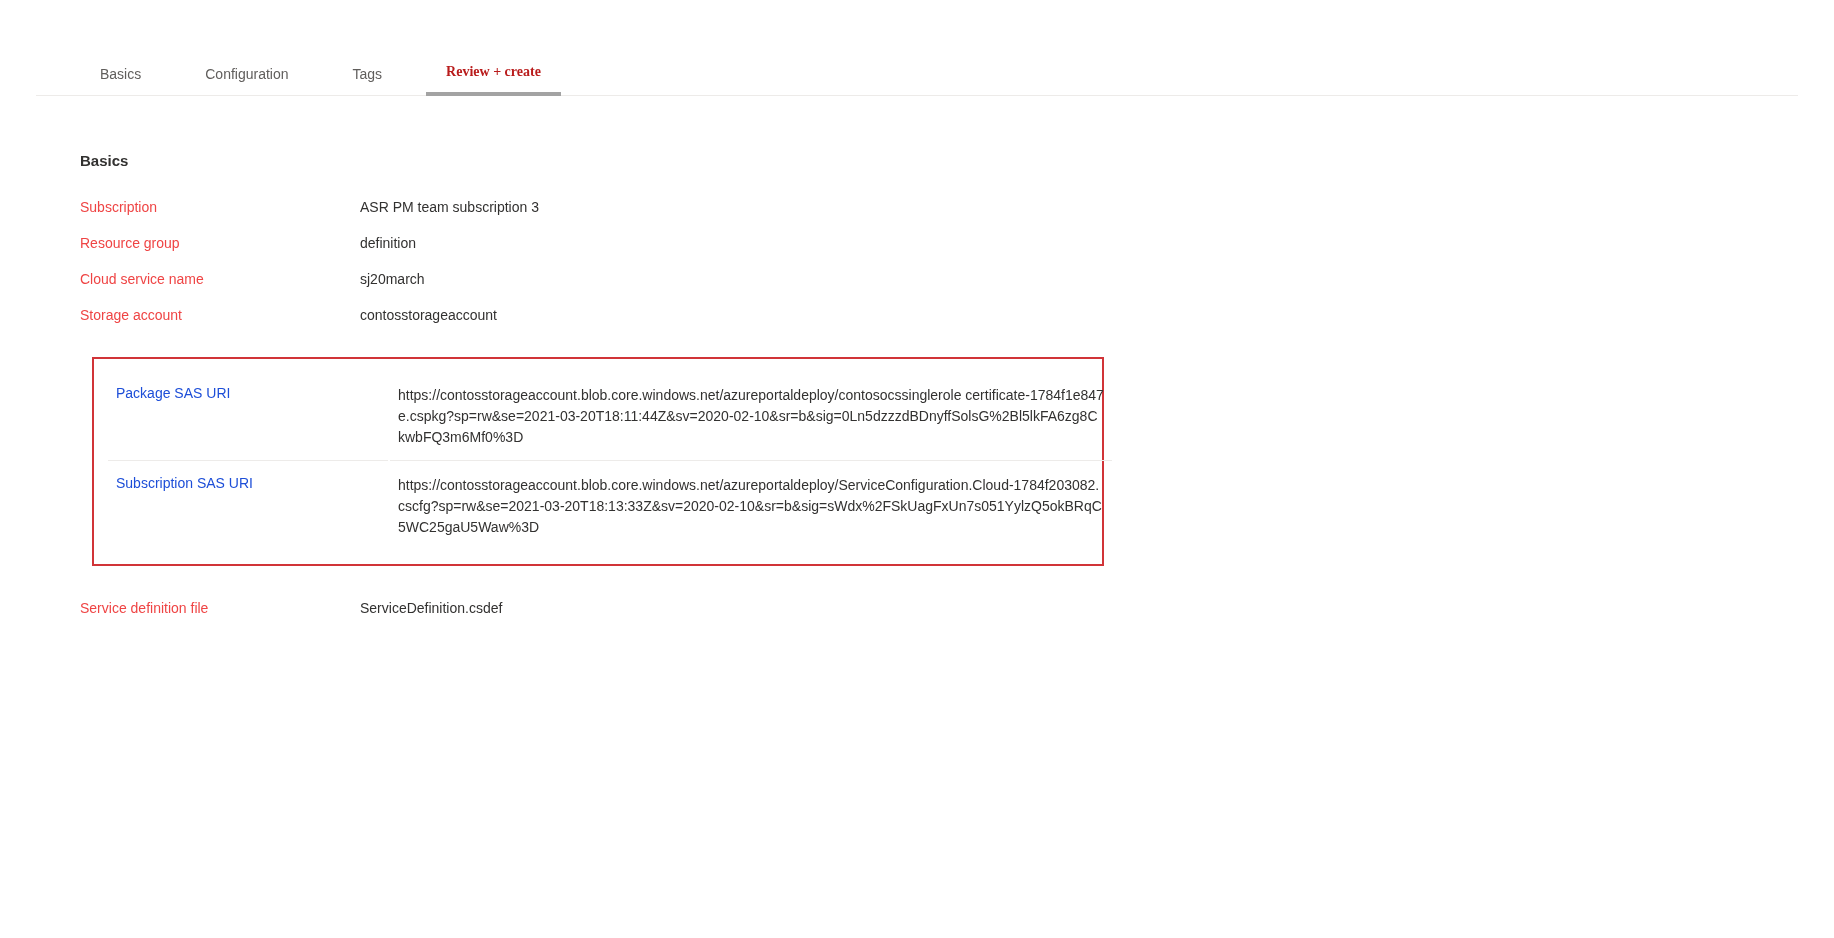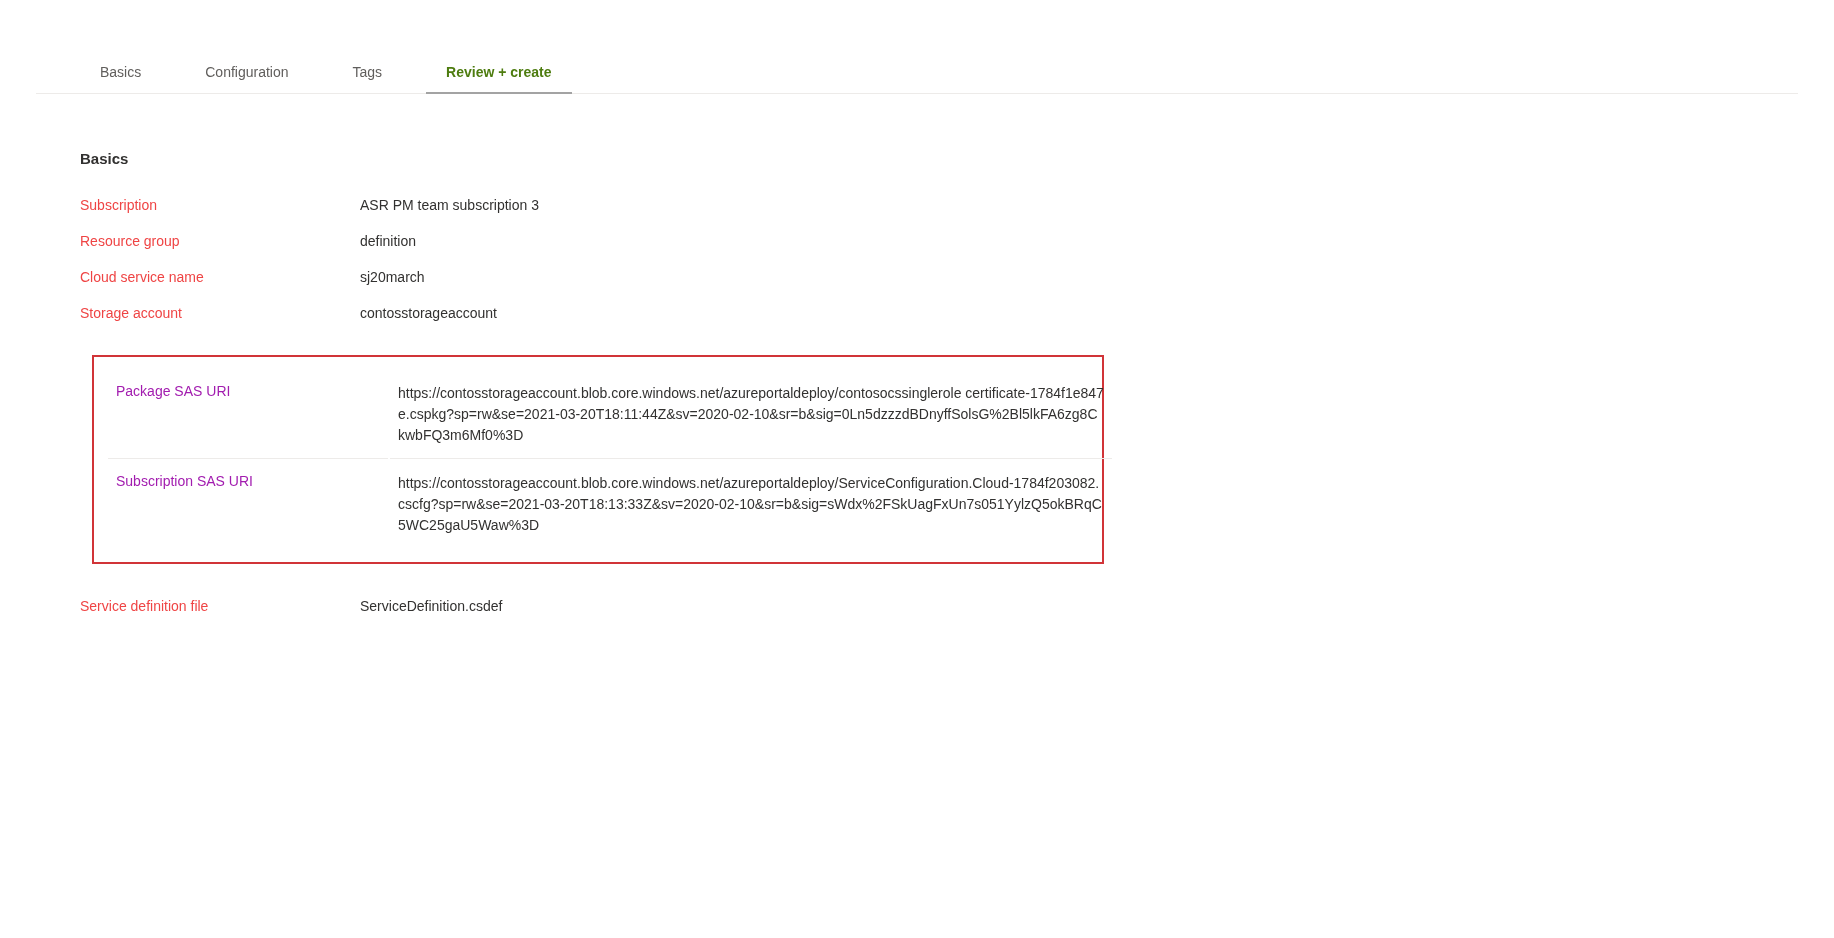--- a/index.html
+++ b/index.html
@@ -23,23 +23,24 @@
       padding: 16px 20px 12px 20px;
       cursor: pointer;
       font-size: 14px;
       color: #605e5c;
       border-bottom: 2px solid transparent;
       margin-bottom: -1px;
       white-space: nowrap;
     }
 
     .tab-item.active {
-      color: #4d7c0f;
+      color: #b91c1c;
       font-weight: 600;
-      border-bottom: 2px solid #a3a3a3;
+      border-bottom: 4px solid #a3a3a3;
+      font-family: Liberation Serif, serif;
     }
 
     .content {
       padding: 32px 32px;
       max-width: 1100px;
     }
 
     .section-title {
       font-weight: 700;
       font-size: 15px;
@@ -74,21 +75,21 @@
     }
 
     .block-rows tr td {
       padding: 12px 8px;
       vertical-align: top;
       font-size: 14px;
     }
 
     .block-rows tr td:first-child {
       width: 280px;
-      color: #a21caf;
+      color: #1d4ed8;
       padding-right: 20px;
       min-width: 220px;
       padding-left: 8px;
     }
 
     .block-rows tr:not(:last-child) td {
       border-bottom: 1px solid #edebe9;
     }
 
     .uri-value {

